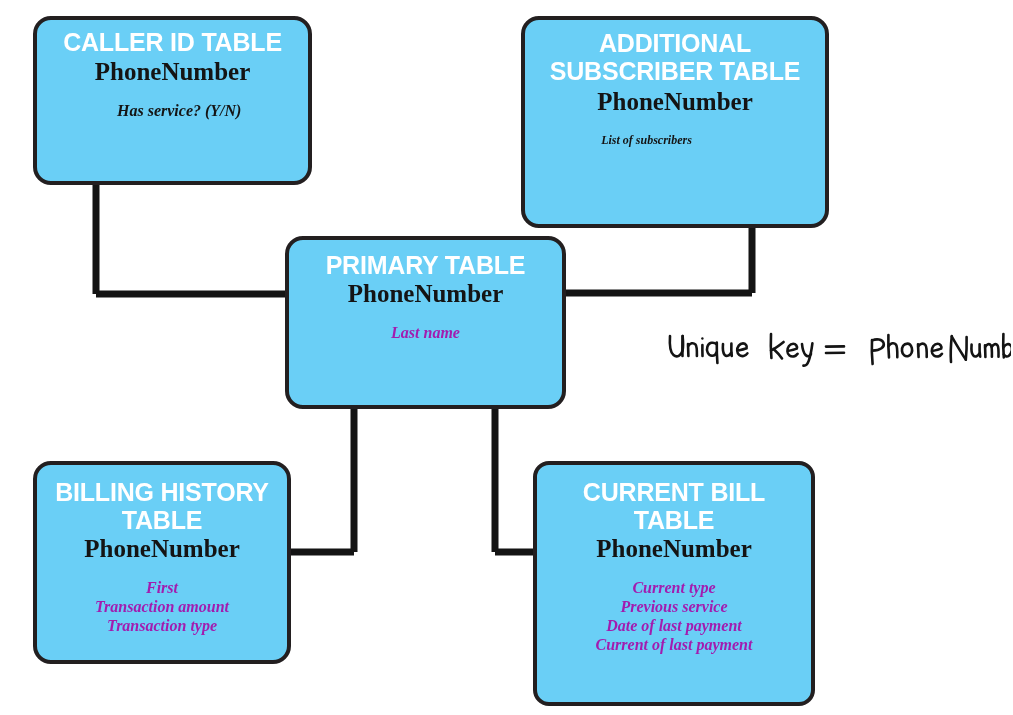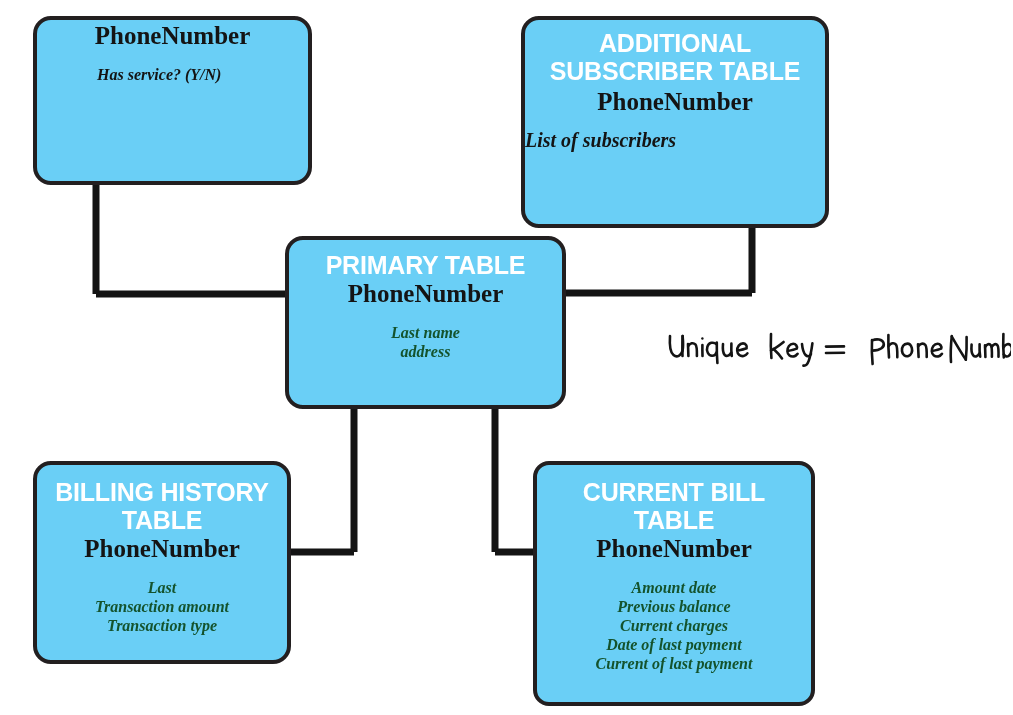--- a/index.html
+++ b/index.html
@@ -47,21 +47,21 @@
   }
   .tbl-key {
     color: #141414;
     font-family: "Liberation Serif", serif;
     font-weight: bold;
     font-size: 25px;
     line-height: 28px;
     margin: 15px;
   }
   .tbl-attrs {
-    color: #14532d;
+    color: #a21caf;
     font-family: "Liberation Serif", serif;
     font-weight: bold;
     font-style: italic;
     font-size: 16px;
     line-height: 19px;
     margin: 0;
   }
   .attr-line { display: block; }
 
   
@@ -70,36 +70,36 @@
   #box-callerid .tbl-key   { margin-top: 2px; }
   #box-callerid .attr-inline {
     color: #141414;
     font-family: "Liberation Serif", serif;
     font-weight: bold;
     font-style: italic;
     font-size: 16px;
     line-height: 19px;
     display: block;
     text-align: left;
-    padding-left: 60px;
+    padding-left: 80px;
     margin-top: 1px;
   }
 
   #box-subscriber { left: 521px; top: 16px;  width: 308px; height: 212px; }
   #box-subscriber .tbl-title { margin-top: 9px; }
   #box-subscriber .tbl-key   { margin-top: 3px; }
   #box-subscriber .attr-inline {
     color: #141414;
     font-family: "Liberation Serif", serif;
     font-weight: bold;
     font-style: italic;
-    font-size: 20px;
+    font-size: 12px;
     line-height: 19px;
     display: block;
-    text-align: left;
+    text-align: center;
     padding-right: 57px;
     margin-top: 1px;
   }
 
   #box-primary    { left: 285px; top: 236px; width: 281px; height: 173px; }
   #box-primary .tbl-title { margin-top: 11px; }
   #box-primary .tbl-key   { margin-top: 1px; }
   #box-primary .tbl-attrs { margin-top: 2px; }
 
   #box-billing    { left: 33px;  top: 461px; width: 258px; height: 203px; }
@@ -150,59 +150,58 @@
       <path d="M354 552 L274 552" stroke="#141414" stroke-width="7" fill="none" marker-end="url(#ah-right)"></path>
     </g>
 
     <g>
       <path d="M495 552 L495 316" stroke="#141414" stroke-width="7" fill="none" marker-end="url(#ah-right)"></path>
       <path d="M495 552 L582 552" stroke="#141414" stroke-width="7" fill="none" marker-end="url(#ah-right)"></path>
     </g>
   </svg>
 
   <div class="table-box" id="box-callerid">
+    <div class="tbl-title">CALLER ID TABLE</div>
     <div class="tbl-key">PhoneNumber</div>
     <div class="attr-inline">Has service? (Y/N)</div>
   </div>
 
   <div class="table-box" id="box-subscriber">
     <div class="tbl-title">ADDITIONAL
 SUBSCRIBER TABLE</div>
     <div class="tbl-key">PhoneNumber</div>
     <div class="attr-inline">List of subscribers</div>
   </div>
 
   <div class="table-box" id="box-primary">
     <div class="tbl-title">PRIMARY TABLE</div>
     <div class="tbl-key">PhoneNumber</div>
     <div class="tbl-attrs">
       <span class="attr-line">Last name</span>
-      <span class="attr-line">address</span>
     </div>
   </div>
 
   <div class="table-box" id="box-billing">
     <div class="tbl-title">BILLING HISTORY
 TABLE</div>
     <div class="tbl-key">PhoneNumber</div>
     <div class="tbl-attrs">
-      <span class="attr-line">Last</span>
+      <span class="attr-line">First</span>
       <span class="attr-line">Transaction amount</span>
       <span class="attr-line">Transaction type</span>
     </div>
   </div>
 
   <div class="table-box" id="box-currentbill">
     <div class="tbl-title">CURRENT BILL
 TABLE</div>
     <div class="tbl-key">PhoneNumber</div>
     <div class="tbl-attrs">
-      <span class="attr-line">Amount date</span>
-      <span class="attr-line">Previous balance</span>
-      <span class="attr-line">Current charges</span>
+      <span class="attr-line">Current type</span>
+      <span class="attr-line">Previous service</span>
       <span class="attr-line">Date of last payment</span>
       <span class="attr-line">Current of last payment</span>
     </div>
   </div>
 
   <svg class="handwriting" viewBox="0 0 345 42" width="345" height="42" xmlns="http://www.w3.org/2000/svg">
     <g fill="none" stroke="#141414" stroke-width="2.6" stroke-linecap="round" stroke-linejoin="round">
 
       <path d="M4 8 C3.4 17, 3.8 24, 7.5 27 C11 30, 15 27.5, 16.5 23 C17.4 19, 17 12, 16.6 8"></path>
       <path d="M16.6 8 C16.4 14, 16.2 21, 16.5 28"></path>

